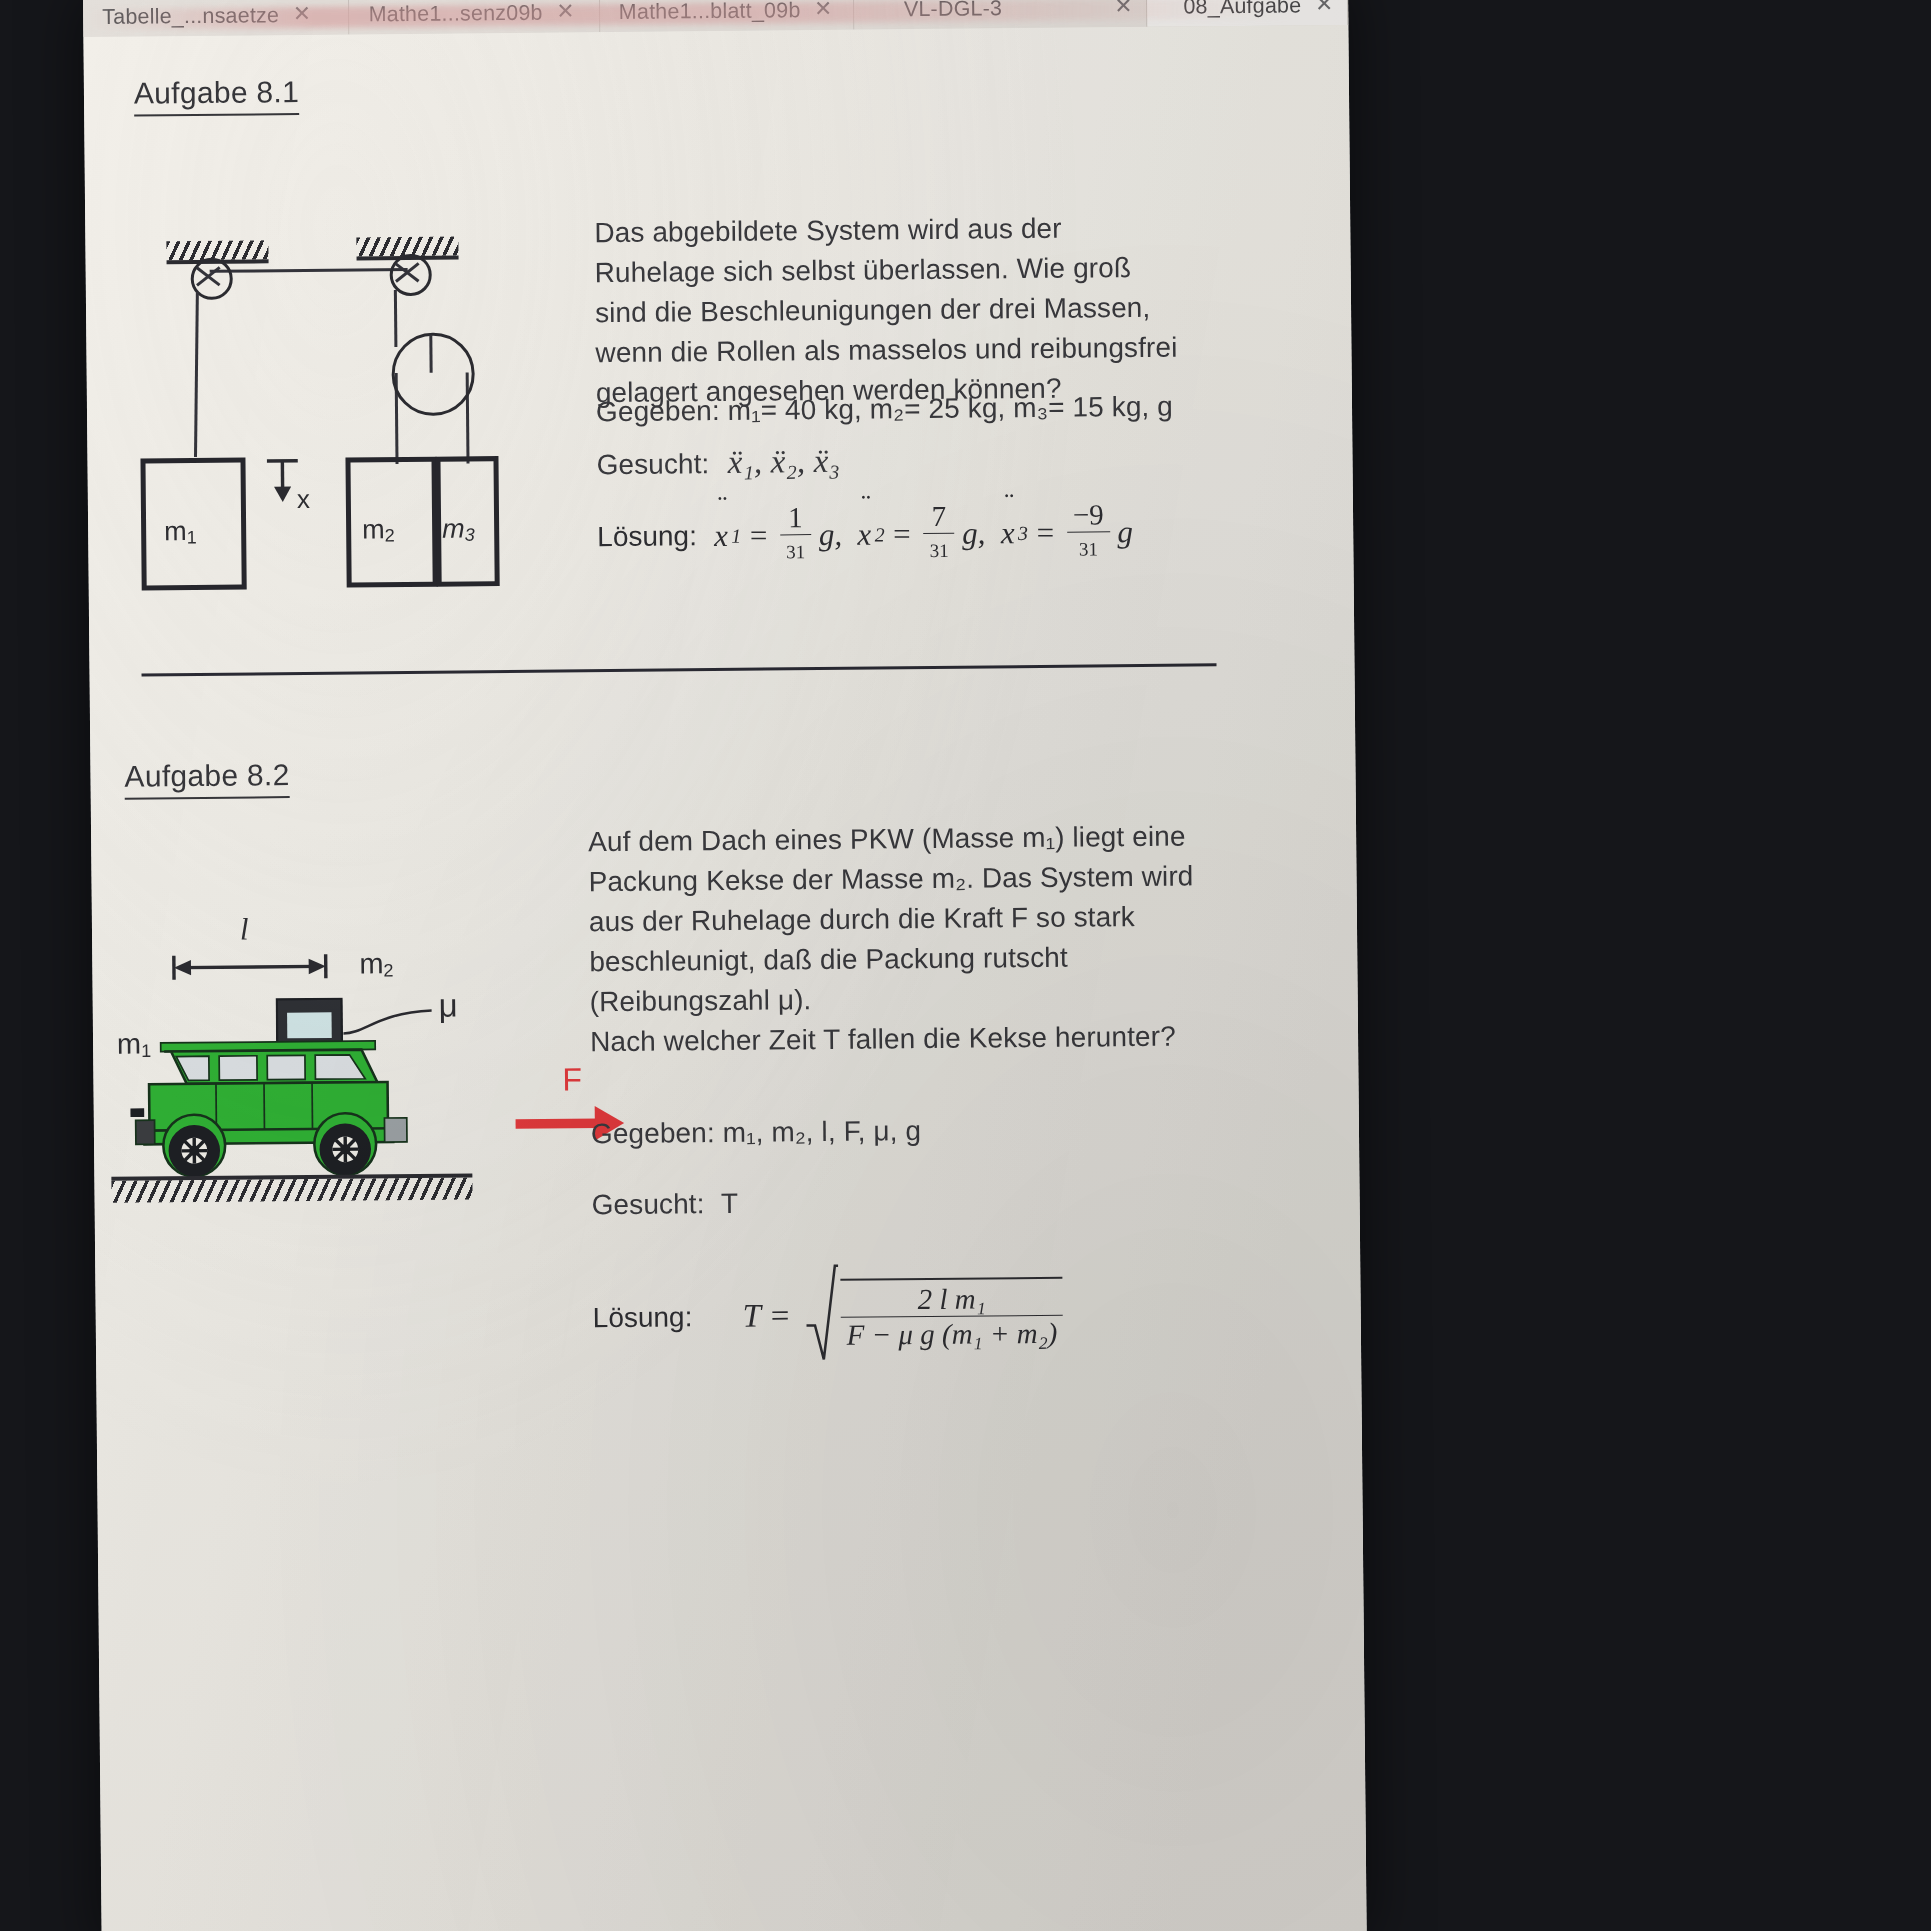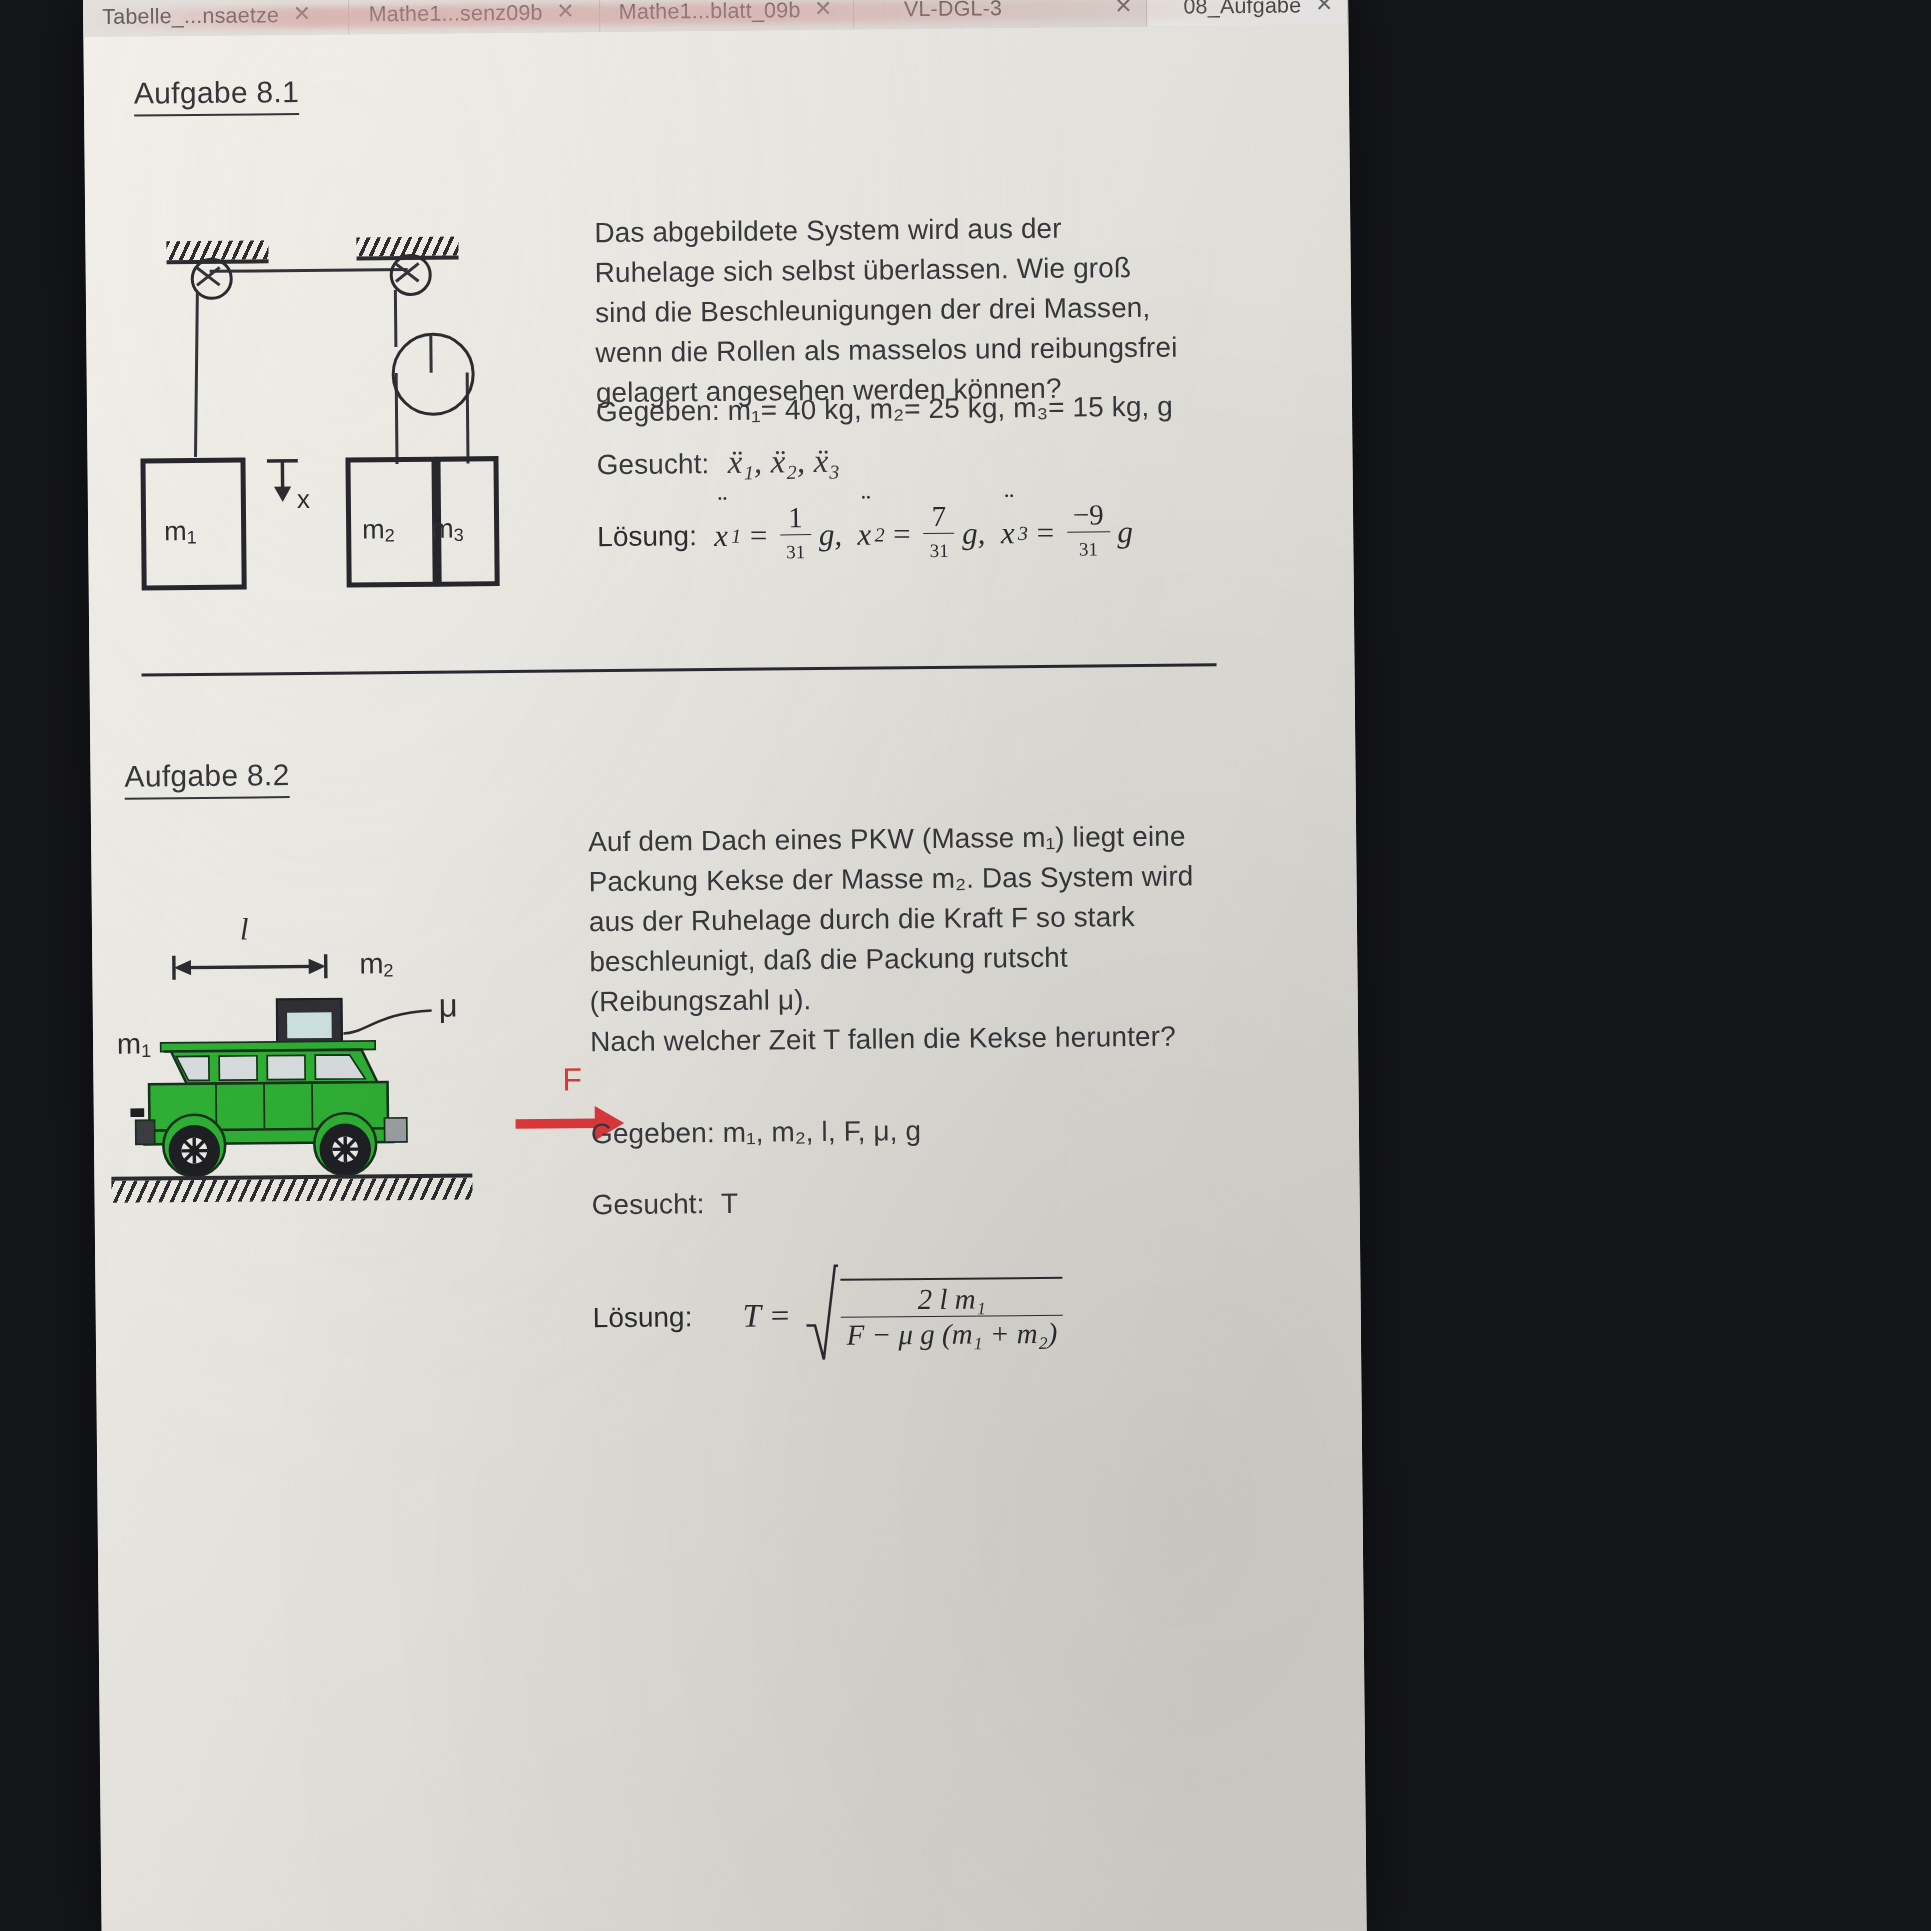--- a/index.html
+++ b/index.html
@@ -185,21 +185,21 @@
       <div class="block" style="left:53px;top:422px;width:95px;height:122px;"></div>
       <div class="block" style="left:258px;top:423px;width:81px;height:120px;"></div>
       <div class="block" style="left:348px;top:423px;width:53px;height:120px;"></div>
 
       <div class="blabel" style="left:76px;top:480px;">
         <span>m</span><span class="s">1</span>
       </div>
       <div class="blabel" style="left:274px;top:480px;">
         <span>m</span><span class="s">2</span>
       </div>
-      <div class="blabel" style="left:343px;top:480px;">
+      <div class="blabel" style="left:354px;top:480px;font-style:italic;">
         <span>m</span><span class="s">3</span>
       </div>
 
       <div class="xarrow" style="left:176px;top:422px;">
         <svg width="60" height="52" viewBox="0 0 70 60">
           <line x1="4" y1="4" x2="40" y2="4" stroke="#2b2b30" stroke-width="4"></line>
           <line x1="22" y1="4" x2="22" y2="40" stroke="#2b2b30" stroke-width="4"></line>
           <polygon points="22,52 12,34 32,34" fill="#2b2b30"></polygon>
         </svg>
       </div>

